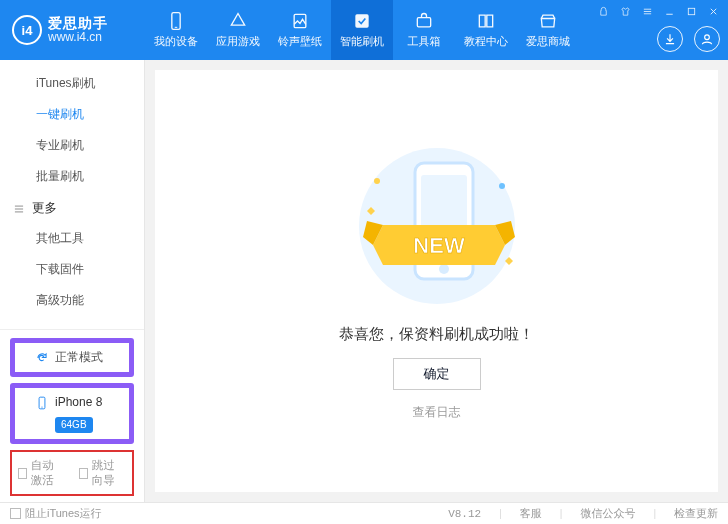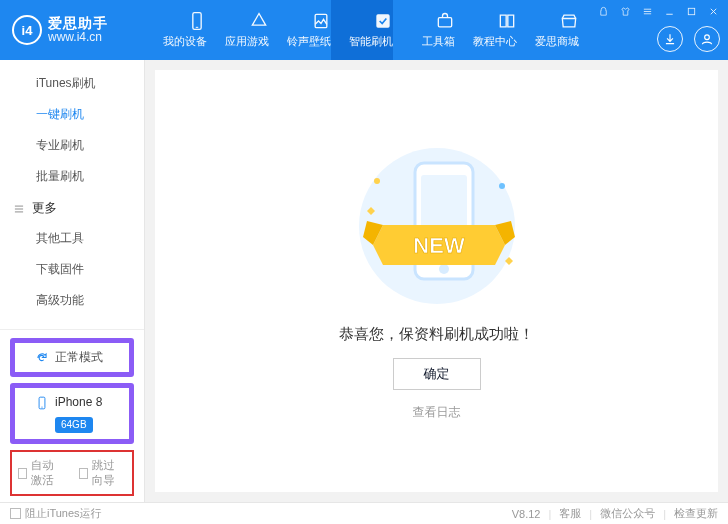--- a/index.html
+++ b/index.html
@@ -35,21 +35,21 @@
     display: flex; align-items: center; justify-content: center;
     font-weight: bold; font-size: 13px; color:#fff;
     margin-right: 6px;
   }
   .brand-text { line-height: 1.1; }
   .brand-text .t1 { font-size: 14px; font-weight: bold; letter-spacing:1px;}
   .brand-text .t2 { font-size: 12px; opacity:.9;}
   .nav { display:flex; height:100%; }
   .nav-item {
     width: 62px;
-    display:flex; flex-direction:column; align-items:flex-end; justify-content:center;
+    display:flex; flex-direction:column; align-items:center; justify-content:center;
     gap:3px;
     cursor:pointer;
     font-size:11px;
     color: rgba(255,255,255,.95);
   }
   .nav-item.active { background:#0f6fd8; }
   .nav-item svg { width:20px; height:20px; fill:#fff; opacity:.95; }
   .topright {
     position:absolute; right:8px; top:0; height:100%;
     display:flex; flex-direction:column; align-items:flex-end; justify-content:space-between;
@@ -132,21 +132,21 @@
   .view-log { color:#999; font-size:12px; cursor:pointer; }
   .illus { width:220px; height:170px; }
   
   .statusbar {
     height:22px; border-top:1px solid #e6e6e6;
     display:flex; align-items:center; justify-content:space-between;
     padding:0 10px; color:#999; font-size:11px;
     background:#fff;
   }
   .statusbar .left { display:flex; align-items:center; gap:4px; cursor:pointer;}
-  .statusbar .right { display:flex; align-items:center; gap:8px;}
+  .statusbar .right { display:flex; align-items:center; gap:16px;font-family:Liberation Mono, monospace;}
   .statusbar .sep { color:#ddd; }
   .statusbar .lk { cursor:pointer; }
 </style>
 </head>
 <body>
 
 <div class="topbar">
   <div class="brand">
     <div class="brand-logo">i4</div>
     <div class="brand-text">

